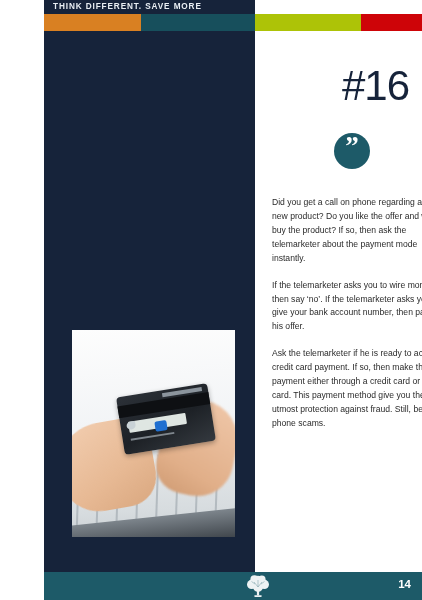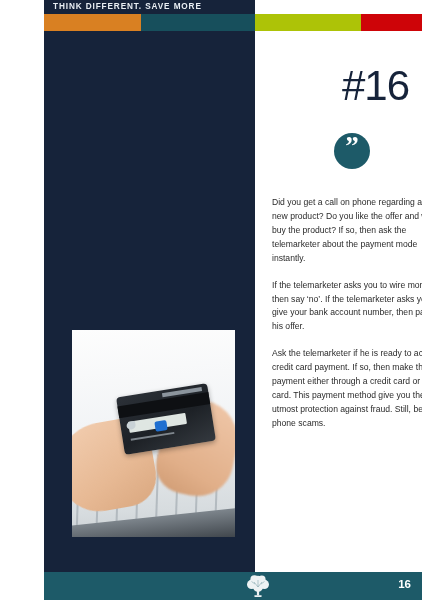--- a/index.html
+++ b/index.html
@@ -251,15 +251,15 @@
         <path d="M10 10 L6.5 7.5"></path>
           <path d="M16 10 L19.5 7.5"></path>
       </g>
     </svg>
     <div class="logo-text">
       <div class="logo-name">Oak view law group</div>
       <div class="logo-tag">Where clients come first</div>
     </div>
   </div>
 
-  <div class="page-num">16</div>
+  <div class="page-num">14</div>
 
 </div>
 
 </body></html>

